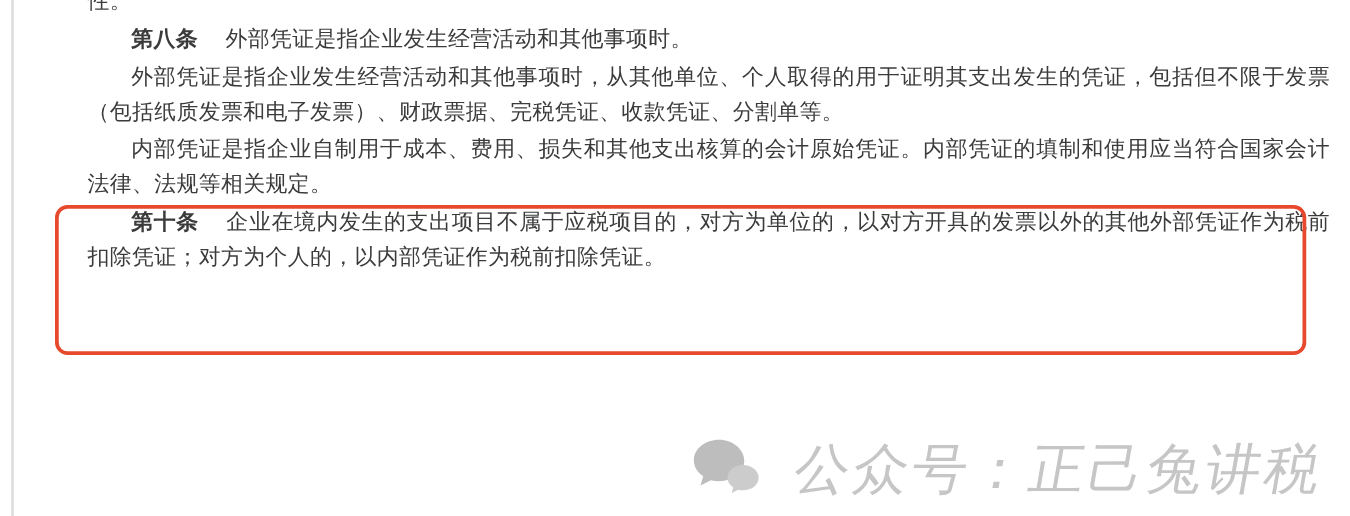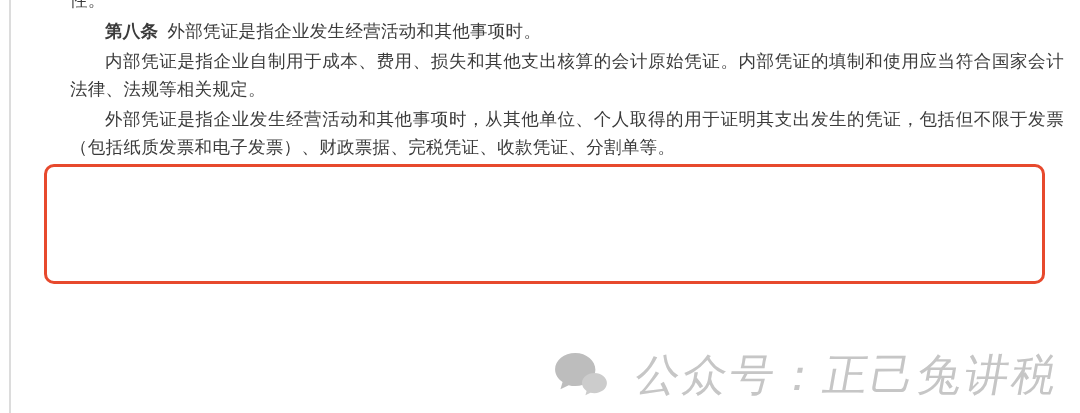--- a/index.html
+++ b/index.html
@@ -32,21 +32,21 @@
     letter-spacing: 0.3px;
     z-index: 1;
   }
   .doc p {
     margin: 0 0 3px 0;
     text-indent: 2em;
   }
   .doc p.no-indent { text-indent: 0; }
   .doc b.article-label {
     font-weight: bold;
-    margin-right: 9px;
+    margin-right: 22px;
     font-family: Liberation Serif, serif;
   }
   .highlight-box {
     position: absolute;
     left: 44px;
     top: 164px;
     width: 1001px;
     height: 120px;
     border: 3px solid #e7492d;
     border-radius: 10px;
@@ -86,22 +86,23 @@
   <span class="wm-text">公众号：正己兔讲税</span>
 </div>
 
 <div class="left-rule"></div>
 
 <div class="doc">
   <p class="no-indent">性。</p>
 
   <p><b class="article-label">第八条</b><span>外部凭证是指企业发生经营活动和其他事项时。</span></p>
 
+  <p>外部凭证是指企业发生经营活动和其他事项时，从其他单位、个人取得的用于证明其支出发生的凭证，包括但不限于发票（包括纸质发票和电子发票）、财政票据、完税凭证、收款凭证、分割单等。</p>
+
   <p>内部凭证是指企业自制用于成本、费用、损失和其他支出核算的会计原始凭证。内部凭证的填制和使用应当符合国家会计法律、法规等相关规定。</p>
-
-  <p>外部凭证是指企业发生经营活动和其他事项时，从其他单位、个人取得的用于证明其支出发生的凭证，包括但不限于发票（包括纸质发票和电子发票）、财政票据、完税凭证、收款凭证、分割单等。</p>
 
 
 
 
+  <p><b class="article-label">第十条</b><span>企业在境内发生的支出项目不属于应税项目的，对方为单位的，以对方开具的发票以外的其他外部凭证作为税前扣除凭证；对方为个人的，以内部凭证作为税前扣除凭证。</span></p>
 </div>
 
 <div class="highlight-box"></div>
 
 </body></html>

